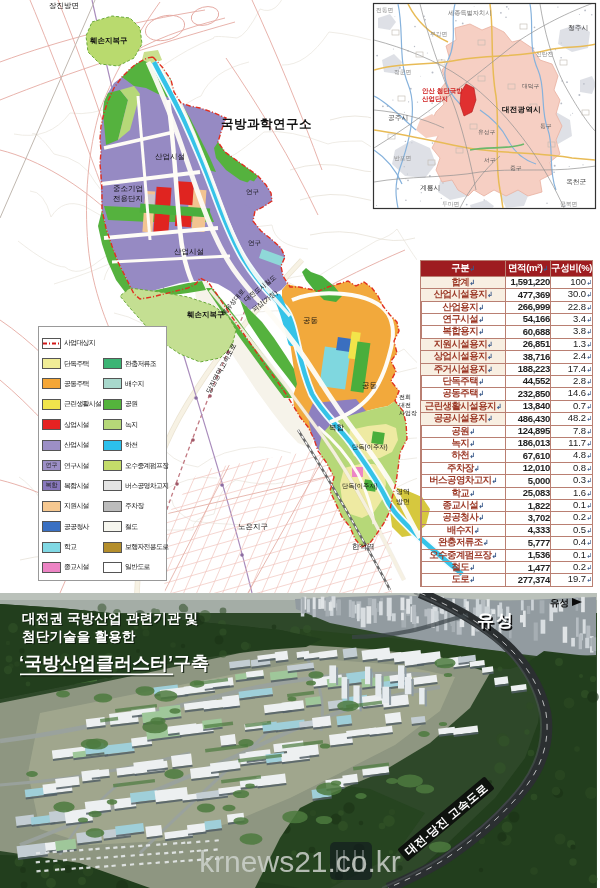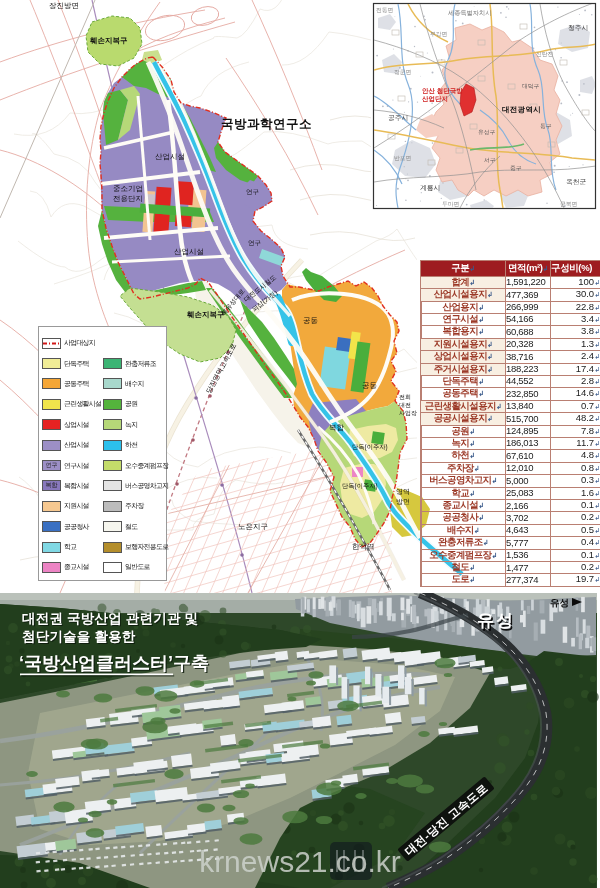--- a/index.html
+++ b/index.html
@@ -16,21 +16,21 @@
   .lcols{display:flex;}
   .lcol{width:63px;}
   
   #tblwrap{position:absolute;left:420px;top:260px;}
   table{border-collapse:collapse;table-layout:fixed;width:173px;}
   #areas td,#areas th{border:1px solid #b97f72;padding:0;font-size:9.5px;height:10.4px;line-height:10.4px;white-space:nowrap;overflow:hidden;}
   #areas th{background:#9e1d20;color:#fff;font-weight:bold;font-size:9.5px;height:14.7px;letter-spacing:-0.4px;}
   .c1{width:84px;text-align:center;color:#9c3a28;font-weight:bold;letter-spacing:-0.6px;}
   .c1.cat{background:#f8efe2;}
   .c1.sub{box-shadow:inset 15px 0 0 -14px #b97f72;}
-  .c2{width:44px;text-align:left;padding-right:4px;color:#222;font-size:9px;letter-spacing:-0.3px;}
+  .c2{width:44px;text-align:right;padding-right:4px;color:#222;font-size:9px;letter-spacing:-0.3px;font-weight:bold;}
   .c3{width:41px;text-align:right;padding-right:5px;color:#222;font-size:9px;}
   .rt{color:#3a5a8a;font-size:7px;}
 </style>
 </head>
 <body>
 <div id="page">
 
 <svg id="mapsvg" width="600" height="593" viewBox="0 0 600 593">
 <rect width="600" height="593" fill="#ffffff"></rect>
 <defs>
@@ -688,21 +688,21 @@
       </div>
 </div>
 
 <div id="tblwrap">
       <table id="areas">
         <tbody>
 
 <tr>
             <th class="c1">구분<span class="rt">↲</span></th>
             <th class="c2" style="text-align:center;padding-right:0;">면적(m²)<span class="rt">↲</span></th>
-            <th class="c3" style="text-align:center;padding-right:8px;">구성비(%)</th>
+            <th class="c3" style="text-align:center;padding-right:0;">구성비(%)</th>
           </tr>
 
 <tr>
             <td class="c1 cat">합계<span class="rt">↲</span></td>
             <td class="c2">1,591,220</td>
             <td class="c3">100<span class="rt">↲</span></td>
           </tr>
 
 <tr>
             <td class="c1 cat">산업시설용지<span class="rt">↲</span></td>
@@ -723,21 +723,21 @@
           </tr>
 
 <tr>
             <td class="c1 sub">복합용지<span class="rt">↲</span></td>
             <td class="c2">60,688</td>
             <td class="c3">3.8<span class="rt">↲</span></td>
           </tr>
 
 <tr>
             <td class="c1 cat">지원시설용지<span class="rt">↲</span></td>
-            <td class="c2">20,328</td>
+            <td class="c2">26,851</td>
             <td class="c3">1.3<span class="rt">↲</span></td>
           </tr>
 
 <tr>
             <td class="c1 cat">상업시설용지<span class="rt">↲</span></td>
             <td class="c2">38,716</td>
             <td class="c3">2.4<span class="rt">↲</span></td>
           </tr>
 
 <tr>
@@ -759,21 +759,21 @@
           </tr>
 
 <tr>
             <td class="c1 cat">근린생활시설용지<span class="rt">↲</span></td>
             <td class="c2">13,840</td>
             <td class="c3">0.7<span class="rt">↲</span></td>
           </tr>
 
 <tr>
             <td class="c1 cat">공공시설용지<span class="rt">↲</span></td>
-            <td class="c2">515,700</td>
+            <td class="c2">486,430</td>
             <td class="c3">48.2<span class="rt">↲</span></td>
           </tr>
 
 <tr>
             <td class="c1 sub">공원<span class="rt">↲</span></td>
             <td class="c2">124,895</td>
             <td class="c3">7.8<span class="rt">↲</span></td>
           </tr>
 
 <tr>
@@ -801,33 +801,33 @@
           </tr>
 
 <tr>
             <td class="c1 sub">학교<span class="rt">↲</span></td>
             <td class="c2">25,083</td>
             <td class="c3">1.6<span class="rt">↲</span></td>
           </tr>
 
 <tr>
             <td class="c1 sub">종교시설<span class="rt">↲</span></td>
-            <td class="c2">2,166</td>
+            <td class="c2">1,822</td>
             <td class="c3">0.1<span class="rt">↲</span></td>
           </tr>
 
 <tr>
             <td class="c1 sub">공공청사<span class="rt">↲</span></td>
             <td class="c2">3,702</td>
             <td class="c3">0.2<span class="rt">↲</span></td>
           </tr>
 
 <tr>
             <td class="c1 sub">배수지<span class="rt">↲</span></td>
-            <td class="c2">4,643</td>
+            <td class="c2">4,333</td>
             <td class="c3">0.5<span class="rt">↲</span></td>
           </tr>
 
 <tr>
             <td class="c1 sub">완충저류조<span class="rt">↲</span></td>
             <td class="c2">5,777</td>
             <td class="c3">0.4<span class="rt">↲</span></td>
           </tr>
 
 <tr>

